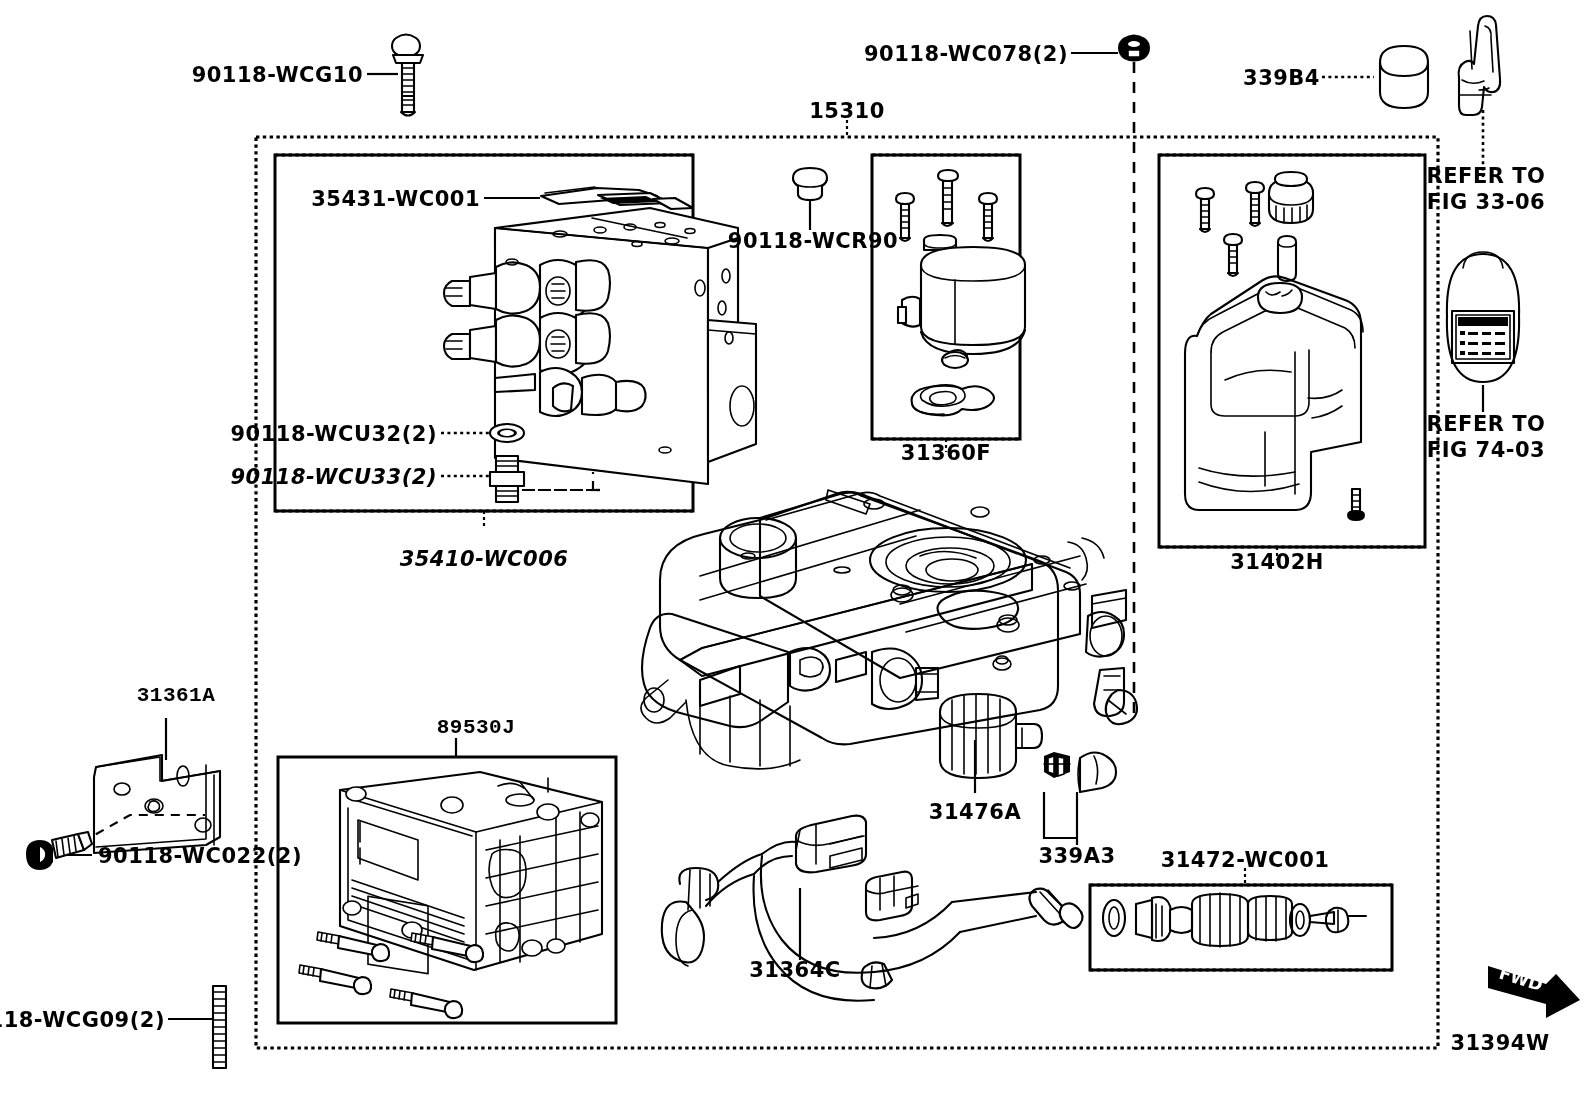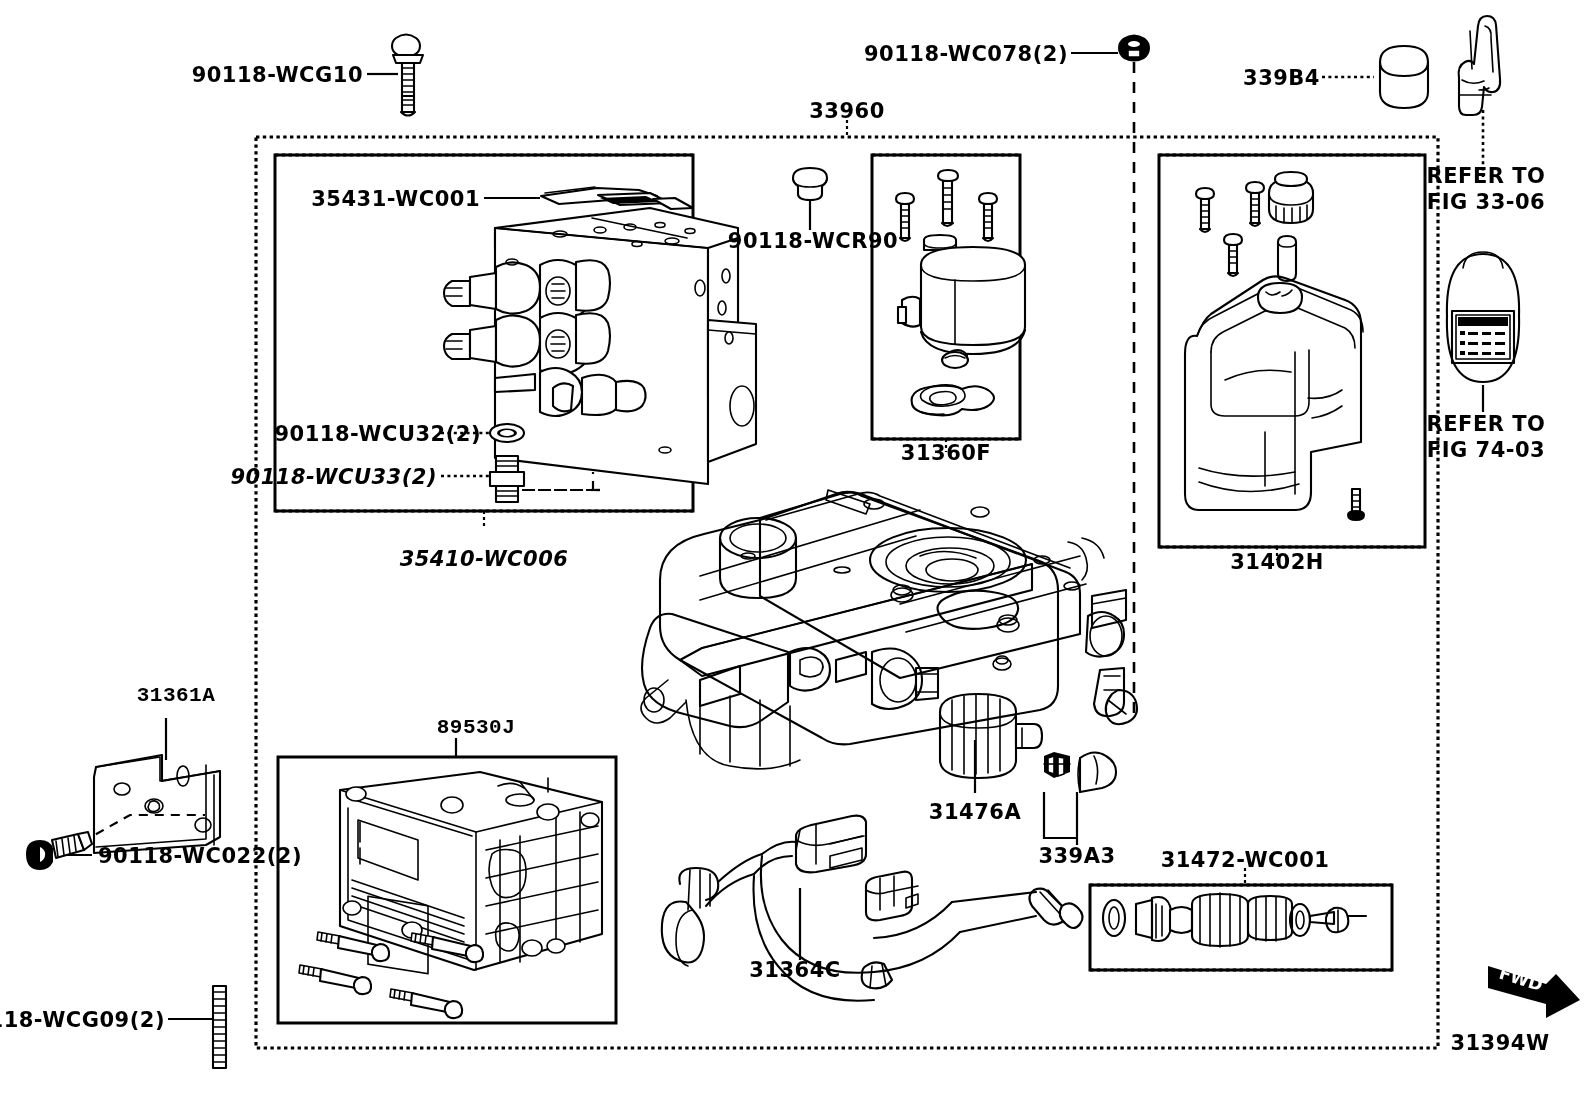--- a/index.html
+++ b/index.html
@@ -669,27 +669,27 @@
 <div class="lbl ctr two" style="left:1486px;top:164px;text-align:center;">
   <div>REFER TO</div>
   <div>FIG 33-06</div>
 </div>
 
 <div class="lbl ctr two" style="left:1486px;top:412px;text-align:center;">
   <div>REFER TO</div>
   <div>FIG 74-03</div>
 </div>
 
-<div class="lbl ctr" style="left:847px;top:99px;">33960</div>
+<div class="lbl ctr" style="left:847px;top:99px;">15310</div>
 
 <div class="lbl rgt" style="left:480px;top:187px;">35431-WC001</div>
 
 <div class="lbl ctr" style="left:484px;top:547px;font-style:italic;">35410-WC006</div>
 
-<div class="lbl rgt" style="left:437px;top:422px;margin-left:44px;">90118-WCU32(2)</div>
+<div class="lbl rgt" style="left:437px;top:422px;">90118-WCU32(2)</div>
 
 <div class="lbl rgt" style="left:437px;top:465px;font-style:italic;">90118-WCU33(2)</div>
 
 <div class="lbl ctr" style="left:813px;top:229px;">90118-WCR90</div>
 
 <div class="lbl ctr" style="left:946px;top:441px;text-align:center;">31360F</div>
 
 <div class="lbl ctr" style="left:1277px;top:550px;">31402H</div>
 
 <div class="lbl ctr" style="left:176px;top:684px;font-family:Liberation Mono, monospace;">31361A</div>

